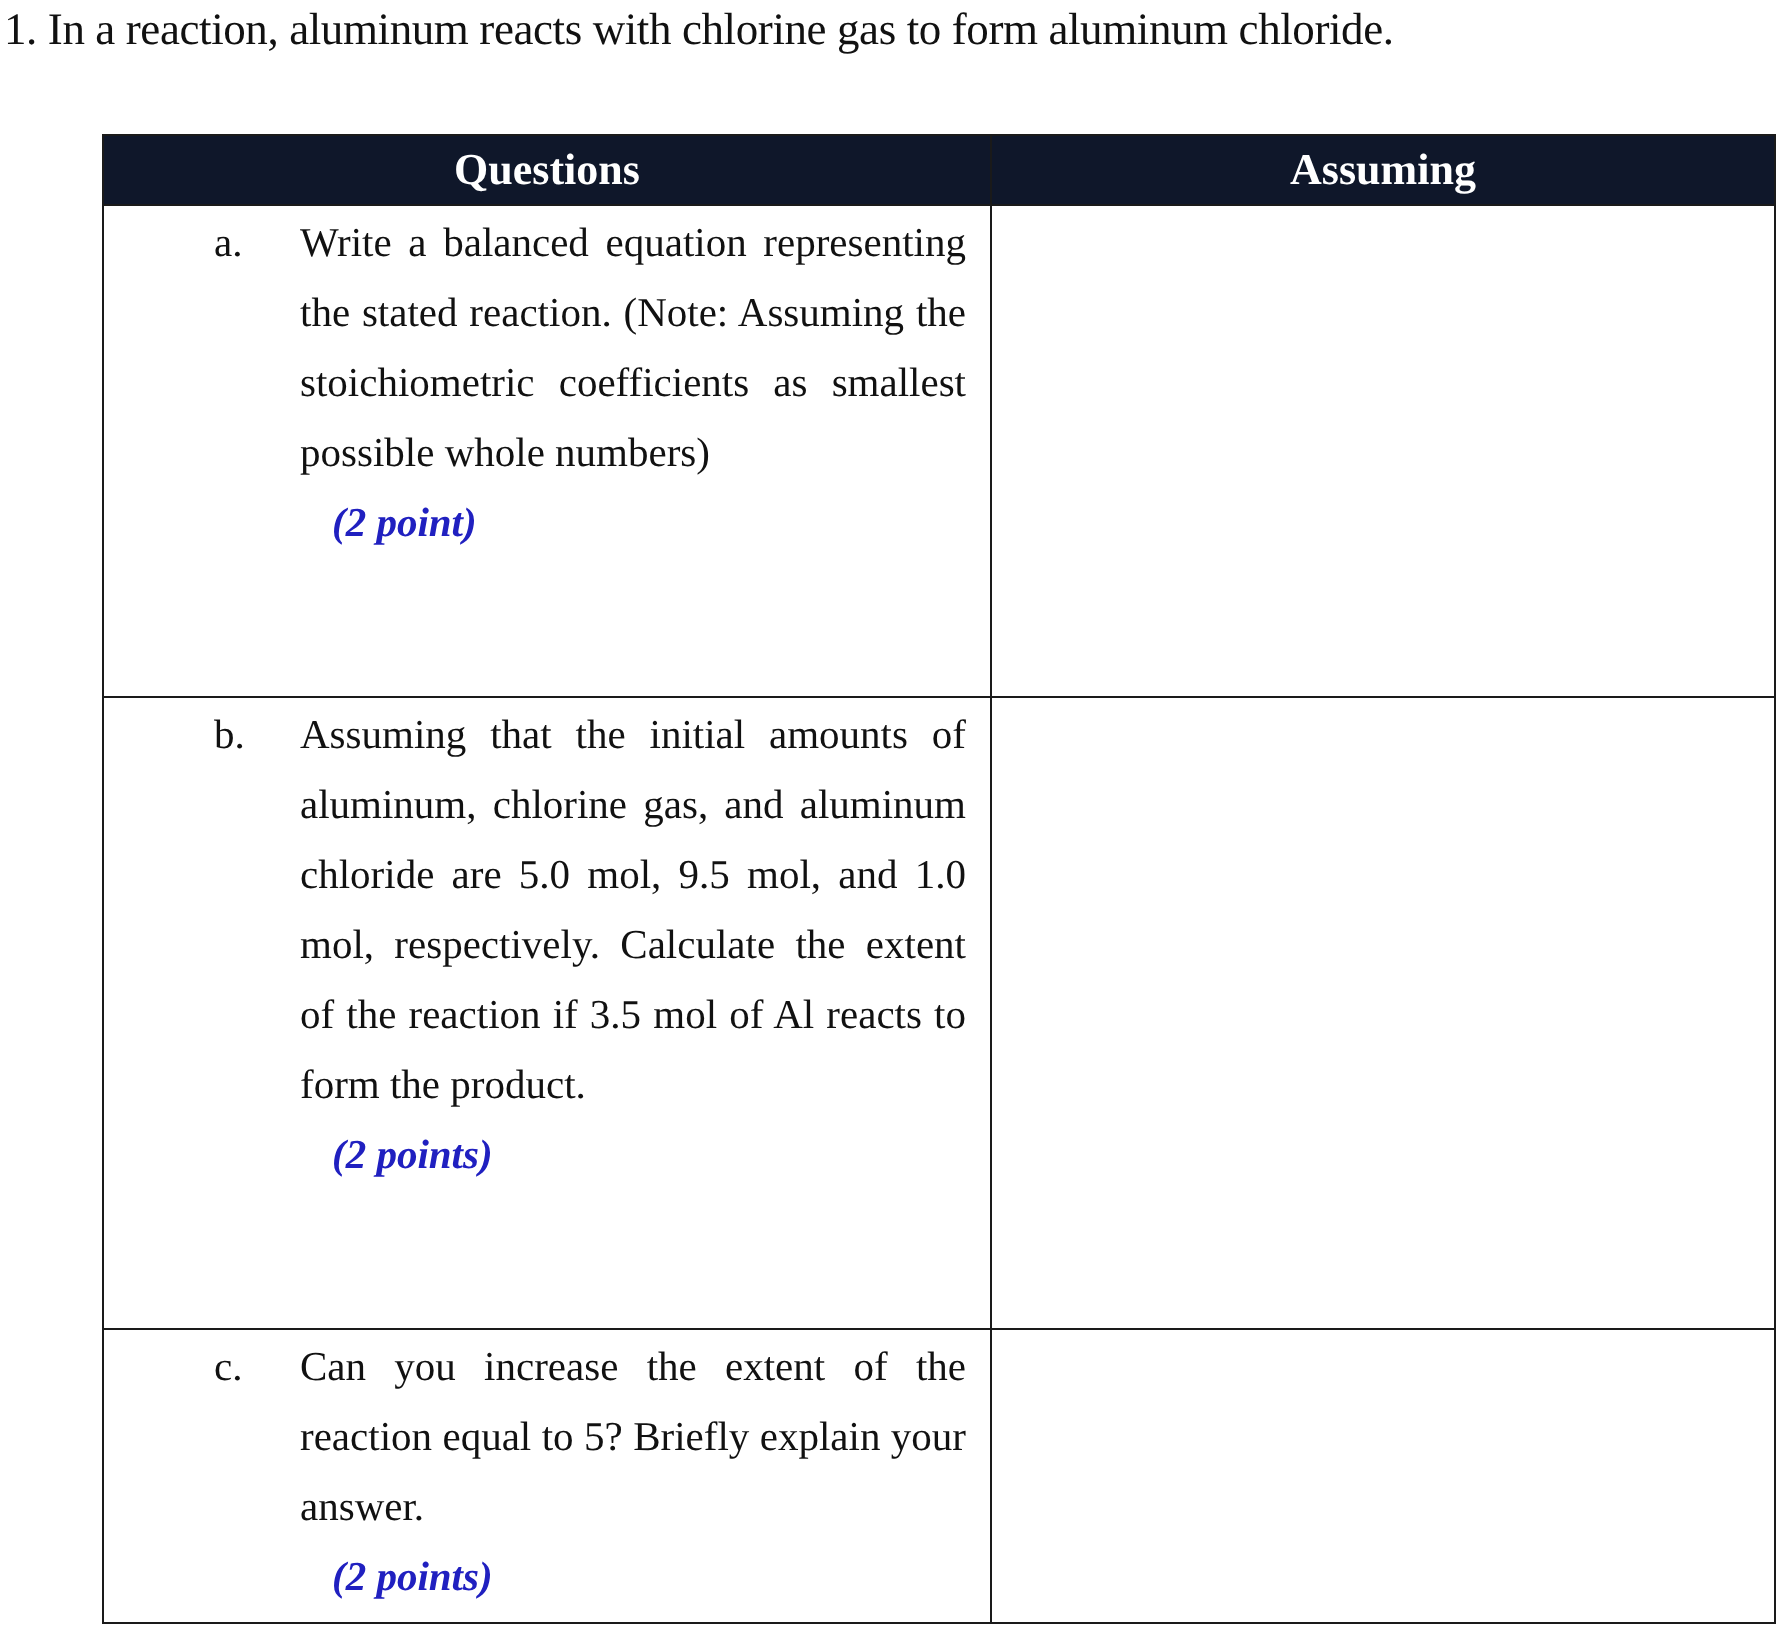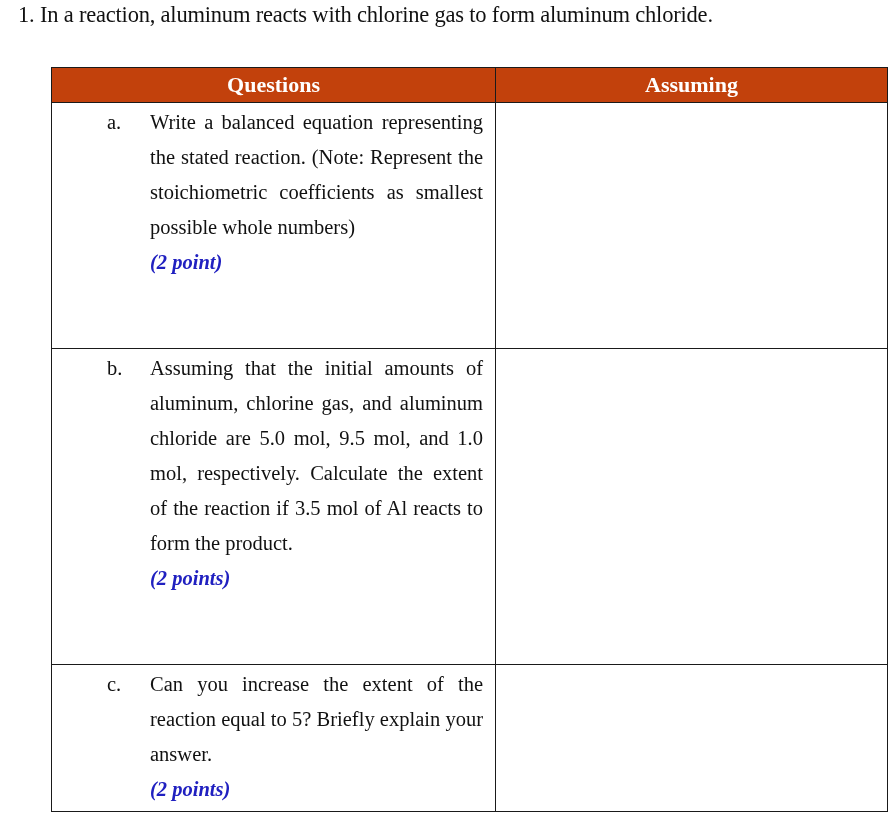--- a/index.html
+++ b/index.html
@@ -1,30 +1,30 @@
 <!DOCTYPE html>
 <html><head>
   <meta charset="utf-8">
   <style>
     html, body { margin: 0; padding: 0; background: #ffffff; }
     body { width: 895px; height: 816px; position: relative; overflow: hidden;
            font-family: "DejaVu Serif", "Liberation Serif", serif; color: #111; }
-    .title { position: absolute; left: 18px; top: 2px; font-size: 22.5px;
+    .title { position: absolute; left: 2px; top: 2px; font-size: 22.5px;
              font-family: "Liberation Serif", serif; letter-spacing: -0.2px; white-space: nowrap; }
     table.qa { position: absolute; left: 51px; top: 67px; width: 836px;
                border-collapse: collapse; table-layout: fixed; }
     table.qa th, table.qa td { border: 1.5px solid #1a1a1a; padding: 0; vertical-align: top; }
-    table.qa th { background: #c2410c; color: #ffffff; height: 34px; font-weight: bold;
+    table.qa th { background: #0f172a; color: #ffffff; height: 34px; font-weight: bold;
                   font-size: 22px; font-family: "Liberation Serif", serif; text-align: center; vertical-align: middle; }
     col.c1 { width: 444px; }
     col.c2 { width: 392px; }
     .q { position: relative; padding: 2px 12px 4px 98px; font-size: 20.5px;
          font-family: "Liberation Serif", serif; line-height: 35px; text-align: justify; }
     .q .lbl { position: absolute; left: 55px; top: 2px; }
-    .q .pts { display: block; color: #2020c0; font-weight: bold; font-style: italic; text-align: left; }
+    .q .pts { display: block; color: #2020c0; font-weight: bold; font-style: italic; text-align: left; margin-left: 16px; }
     tr.r1 td { height: 245px; }
     tr.r2 td { height: 315px; }
     tr.r3 td { height: 139px; }
   </style>
 </head>
 <body>
 
 <div class="title">1. In a reaction, aluminum reacts with chlorine gas to form aluminum chloride.</div>
 
 <table class="qa">
@@ -36,21 +36,21 @@
     <tr>
       <th>Questions</th>
       <th>Assuming</th>
     </tr>
   </thead>
   <tbody>
     <tr class="r1">
       <td>
         <div class="q">
           <span class="lbl">a.</span>
-          <span>Write a balanced equation representing the stated reaction. (Note: Represent the stoichiometric coefficients as smallest possible whole numbers)</span>
+          <span>Write a balanced equation representing the stated reaction. (Note: Assuming the stoichiometric coefficients as smallest possible whole numbers)</span>
           <span class="pts">(2 point)</span>
         </div>
       </td>
       <td></td>
     </tr>
     <tr class="r2">
       <td>
         <div class="q">
           <span class="lbl">b.</span>
           <span>Assuming that the initial amounts of aluminum, chlorine gas, and aluminum chloride are 5.0 mol, 9.5 mol, and 1.0 mol, respectively. Calculate the extent of the reaction if 3.5 mol of Al reacts to form the product.</span>

